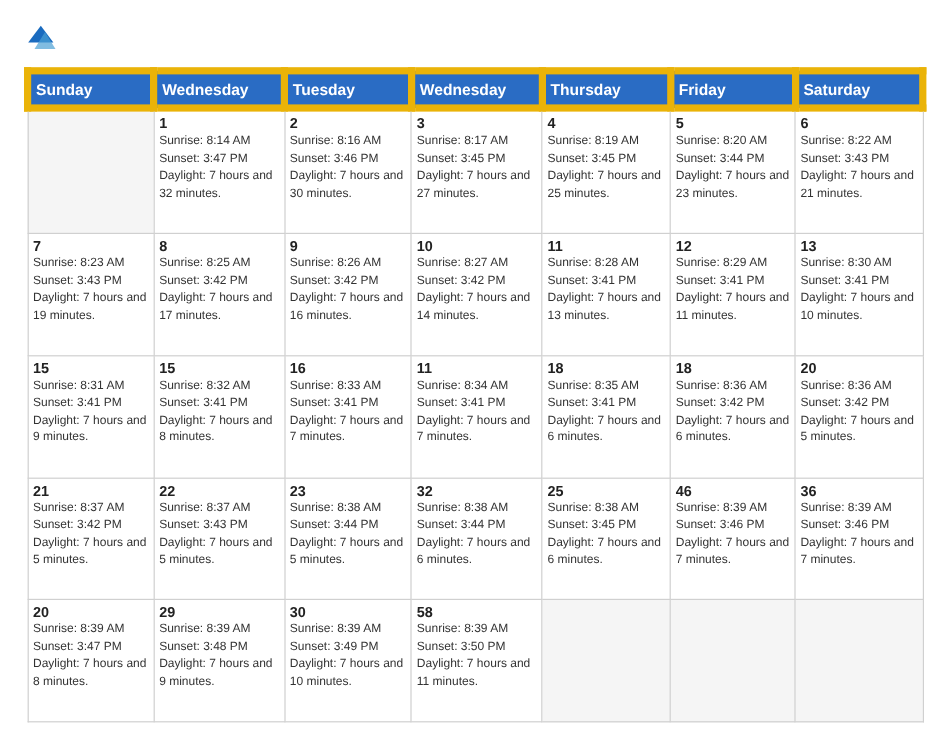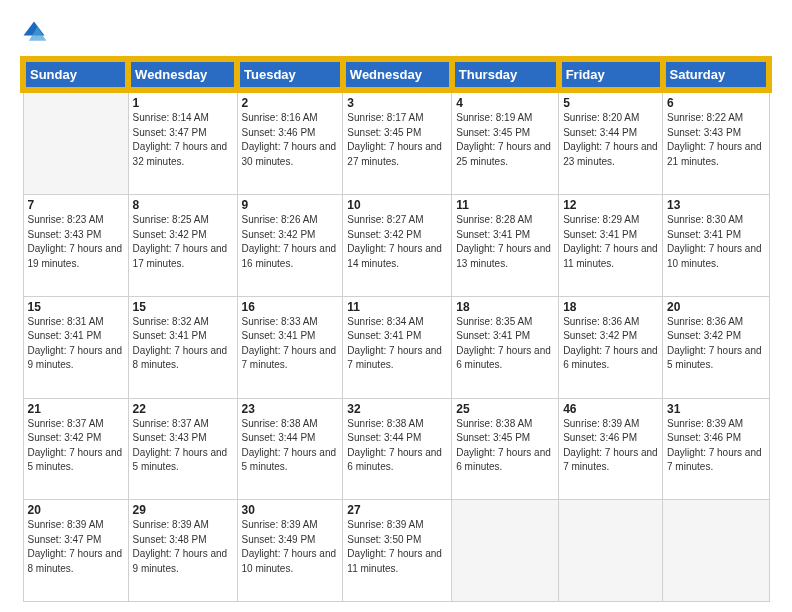--- a/index.html
+++ b/index.html
@@ -243,39 +243,39 @@
           </td>
           <td>
             <span class="day-number">25</span>
             <div class="day-info">Sunrise: 8:38 AM<br>Sunset: 3:45 PM<br>Daylight: 7 hours and 6 minutes.</div>
           </td>
           <td>
             <span class="day-number">46</span>
             <div class="day-info">Sunrise: 8:39 AM<br>Sunset: 3:46 PM<br>Daylight: 7 hours and 7 minutes.</div>
           </td>
           <td>
-            <span class="day-number">31</span>
+            <span class="day-number">36</span>
             <div class="day-info">Sunrise: 8:39 AM<br>Sunset: 3:46 PM<br>Daylight: 7 hours and 7 minutes.</div>
           </td>
         </tr>
         <tr>
           <td>
             <span class="day-number">20</span>
             <div class="day-info">Sunrise: 8:39 AM<br>Sunset: 3:47 PM<br>Daylight: 7 hours and 8 minutes.</div>
           </td>
           <td>
             <span class="day-number">29</span>
             <div class="day-info">Sunrise: 8:39 AM<br>Sunset: 3:48 PM<br>Daylight: 7 hours and 9 minutes.</div>
           </td>
           <td>
             <span class="day-number">30</span>
             <div class="day-info">Sunrise: 8:39 AM<br>Sunset: 3:49 PM<br>Daylight: 7 hours and 10 minutes.</div>
           </td>
           <td>
-            <span class="day-number">27</span>
+            <span class="day-number">58</span>
             <div class="day-info">Sunrise: 8:39 AM<br>Sunset: 3:50 PM<br>Daylight: 7 hours and 11 minutes.</div>
           </td>
           <td class="empty"></td>
           <td class="empty"></td>
           <td class="empty"></td>
         </tr>
       </tbody>
   </table>
 </div>
 

